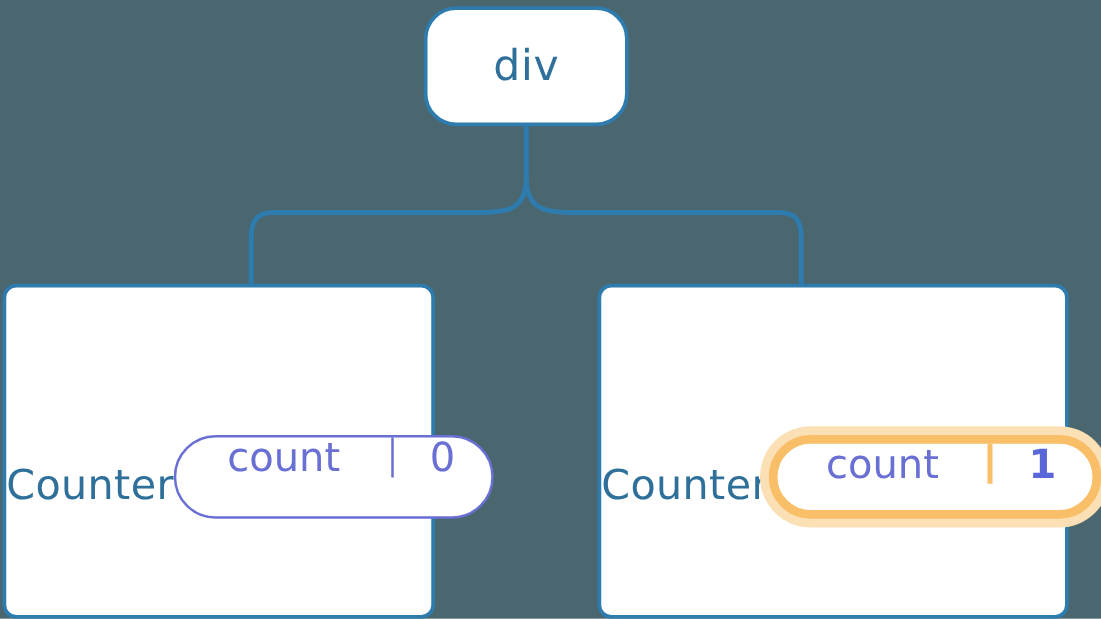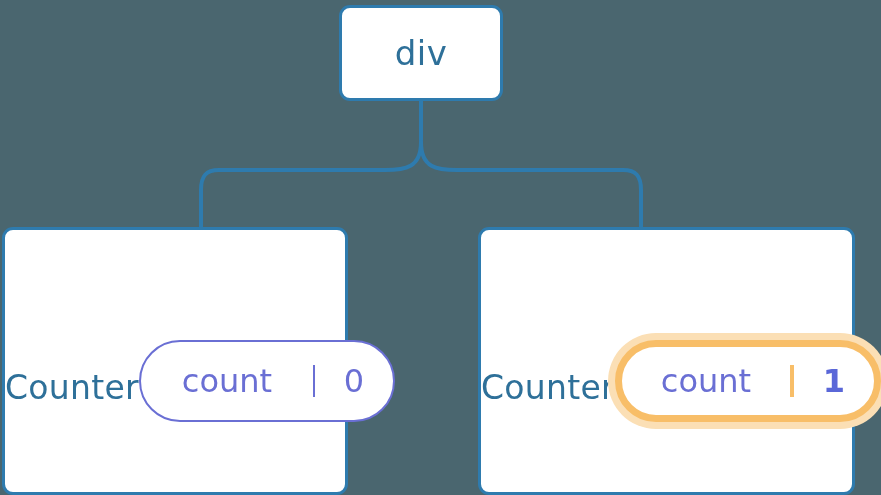--- a/index.html
+++ b/index.html
@@ -42,20 +42,21 @@
 
   
   #root-node {
     left: 339px;
     top: 5px;
     width: 164px;
     height: 96px;
     display: flex;
     align-items: center;
     justify-content: center;
+    border-radius: 26px;
   }
   .root-label {
     font-size: 34px;
     color: #2E7099;
     letter-spacing: 0.5px;
     line-height: 1;
   }
 
   
   #child-left {
@@ -94,22 +95,22 @@
 
   
   .pill-wrap {
     position: relative;
     margin-top: 40px;
   }
 
   .pill {
     position: relative;
     display: flex;
-    align-items: center;
-    height: 82px;
+    align-items: flex-start;
+    height: 67px;
     border: 2px solid #6A6FD4;
     border-radius: 41px;
     box-sizing: border-box;
     background: #FFFFFF;
   }
 
   .pill-key,
   .pill-val {
     display: flex;
     align-items: center;

